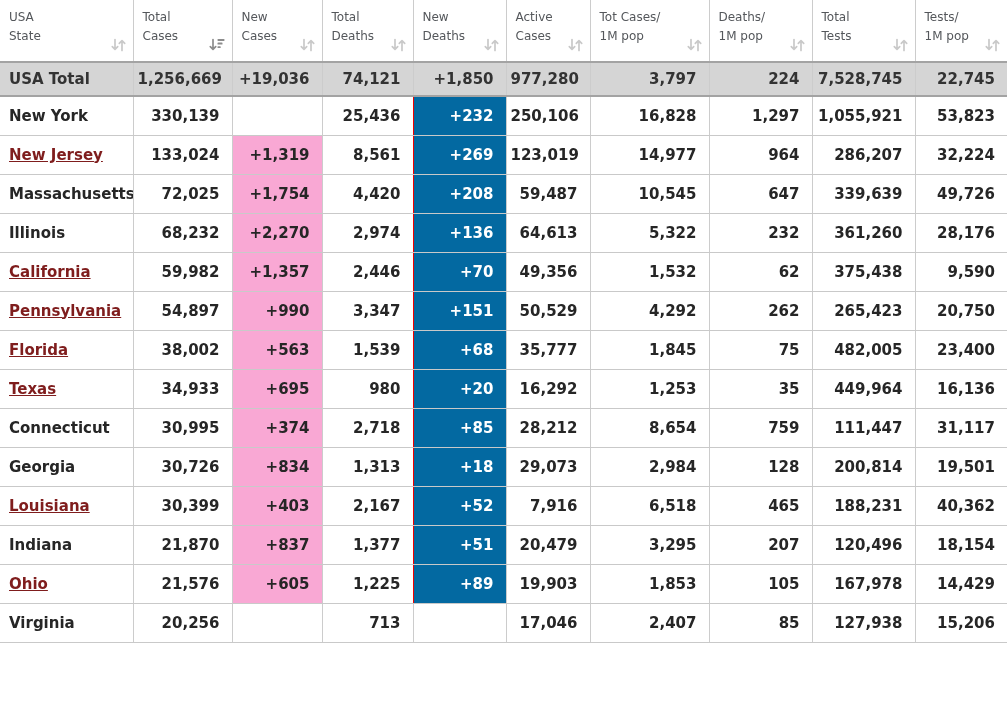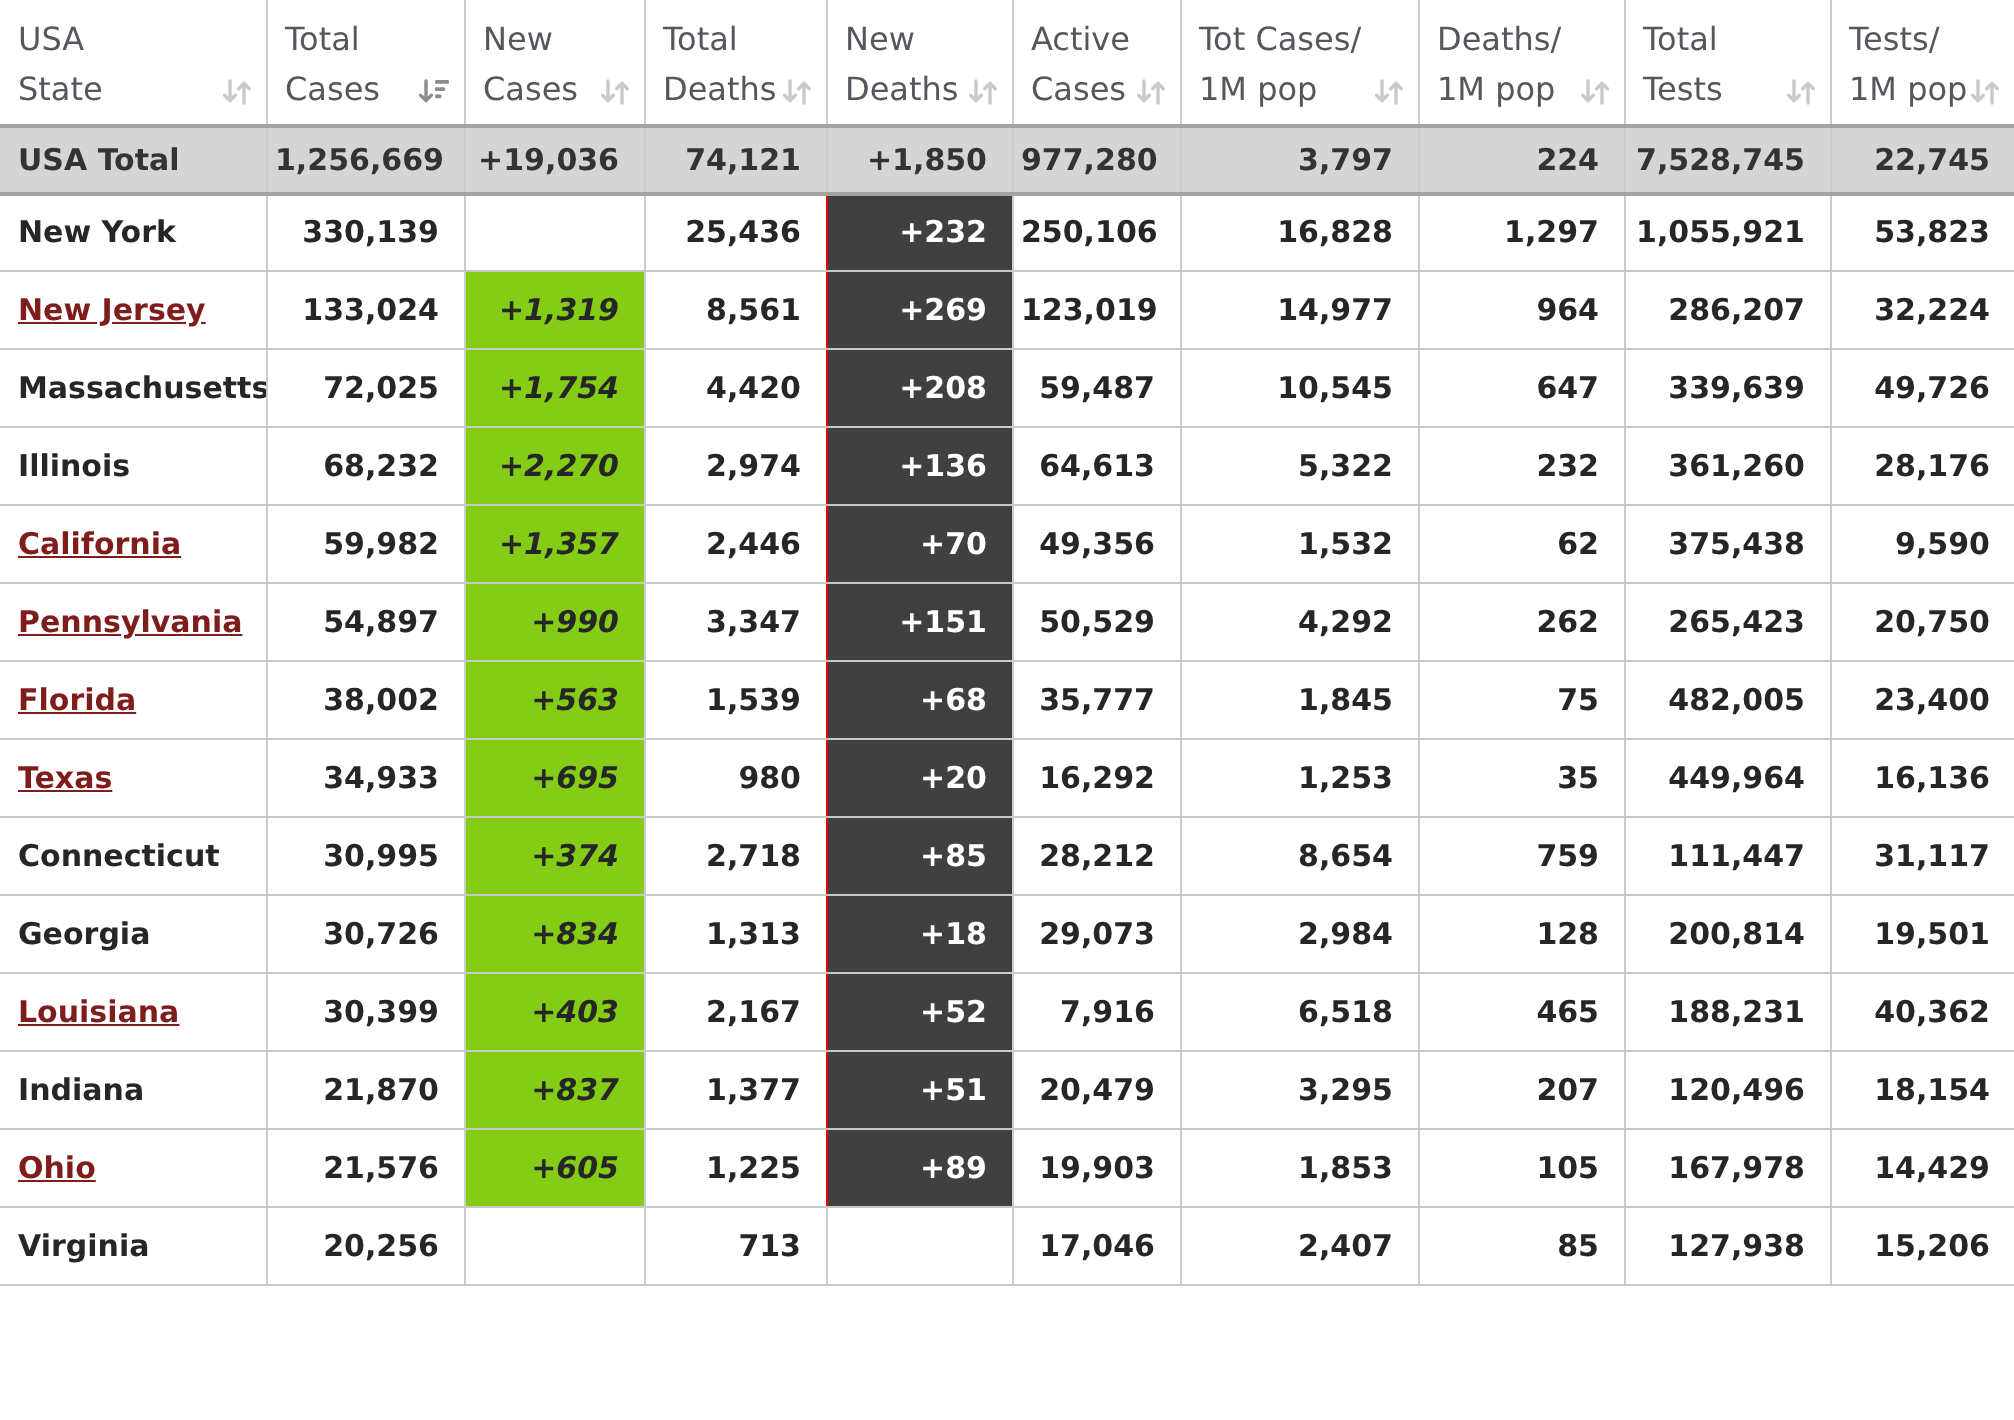--- a/index.html
+++ b/index.html
@@ -7,40 +7,40 @@
     width:1007px;height:710px;overflow:hidden;background:#fff;
     font-family:"DejaVu Sans","Liberation Sans",sans-serif;
   }
   table{border-collapse:collapse;table-layout:fixed;width:1007px;}
   th,td{box-sizing:border-box;overflow:hidden;white-space:nowrap;border-left:1px solid #ccc;}
   th:first-child,td:first-child{border-left:none;}
 
   thead th{
     height:62px;vertical-align:top;text-align:left;
     padding:8px 6px 4px 9px;
-    font-size:16px;font-weight:400;color:#54575b;line-height:1.55;
+    font-size:12px;font-weight:400;color:#54575b;line-height:1.55;
     border-bottom:2px solid #a3a3a3;position:relative;background:#fff;
     cursor:pointer;
   }
   .sort-icon{position:absolute;right:7px;bottom:9px;line-height:0;}
 
   tbody td{
     height:39px;font-size:15px;font-weight:bold;color:#262626;
     text-align:right;padding:0 12px 0 4px;
     border-bottom:1px solid #c9c9c9;background:#fff;
   }
   td.state-cell{text-align:left;padding-left:9px;padding-right:4px;}
 
   tr.total-row td{
     height:34px;background:#d5d5d5;font-weight:700;color:#333;
     border-top:2px solid #a3a3a3;border-bottom:2px solid #a3a3a3;
   }
 
-  td.cell-yellow{background:#84cc16;font-style:italic;}
-  td.cell-red{background:#404040;color:#fff;border-left-color:#EE0000;}
+  td.cell-yellow{background:#f9a8d4;}
+  td.cell-red{background:#0369a1;color:#fff;border-left-color:#EE0000;}
 
   a.state-link{color:#7f1d1d;text-decoration:underline;font-weight:bold;cursor:pointer;}
 </style>
 </head>
 <body>
 
 <div class="wrap">
   <table>
     <colgroup>
       <col style="width:133px">

